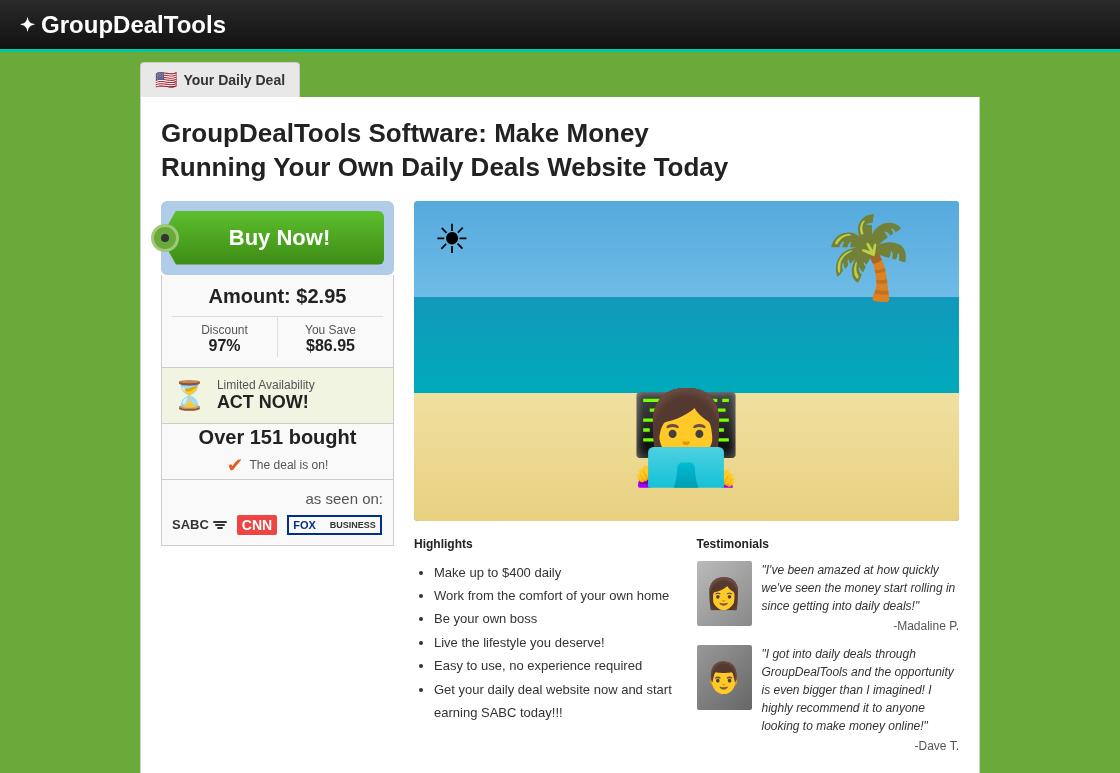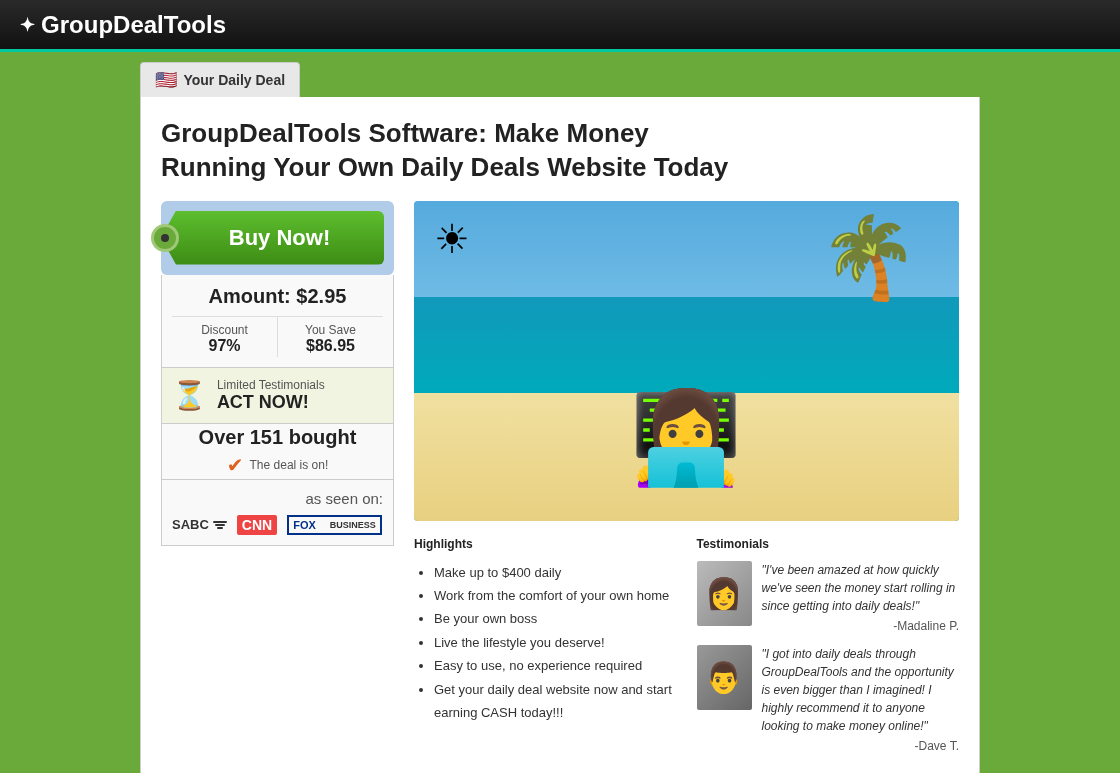--- a/index.html
+++ b/index.html
@@ -329,21 +329,21 @@
           <div class="discount-cell">
             <span>You Save</span>
             <span class="discount-value">$86.95</span>
           </div>
         </div>
       </div>
 
       <div class="limited-box">
         <div class="hourglass-icon">⏳</div>
         <div class="limited-text-wrap">
-          <div class="limited-label">Limited Testimonials</div>
+          <div class="limited-label">Limited Availability</div>
           <div class="limited-cta">ACT NOW!</div>
         </div>
       </div>
 
       <div class="bought-box">
         <div class="bought-title">Over 151 bought</div>
         <div class="bought-sub">
           <span class="check-icon">✔</span>
           <span>The deal is on!</span>
         </div>
@@ -388,21 +388,21 @@
       <div class="lower-content">
 
         <div class="highlights-col">
           <div class="col-title">Highlights</div>
           <ul class="highlights-list">
             <li>Make up to $400 daily</li>
             <li>Work from the comfort of your own home</li>
             <li>Be your own boss</li>
             <li>Live the lifestyle you deserve!</li>
             <li>Easy to use, no experience required</li>
-            <li>Get your daily deal website now and start earning CASH today!!!</li>
+            <li>Get your daily deal website now and start earning SABC today!!!</li>
           </ul>
         </div>
 
         <div class="testimonials-col">
           <div class="col-title">Testimonials</div>
 
           <div class="testimonial-item">
             <div class="testimonial-photo testimonial-photo-1" style="background:linear-gradient(135deg,#bbb,#888);display:flex;align-items:center;justify-content:center;font-size:30px;">👩</div>
             <div>
               <div class="testimonial-text">"I've been amazed at how quickly we've seen the money start rolling in since getting into daily deals!"</div>

